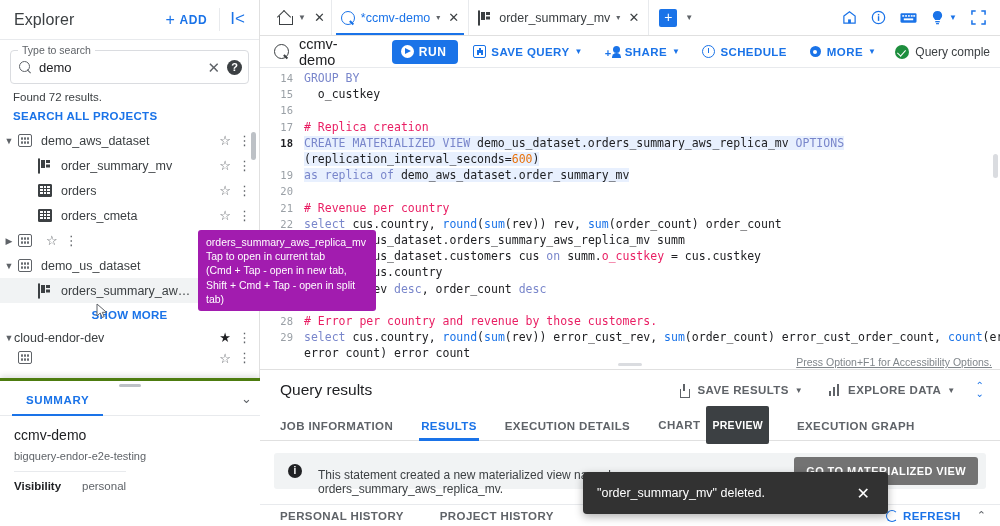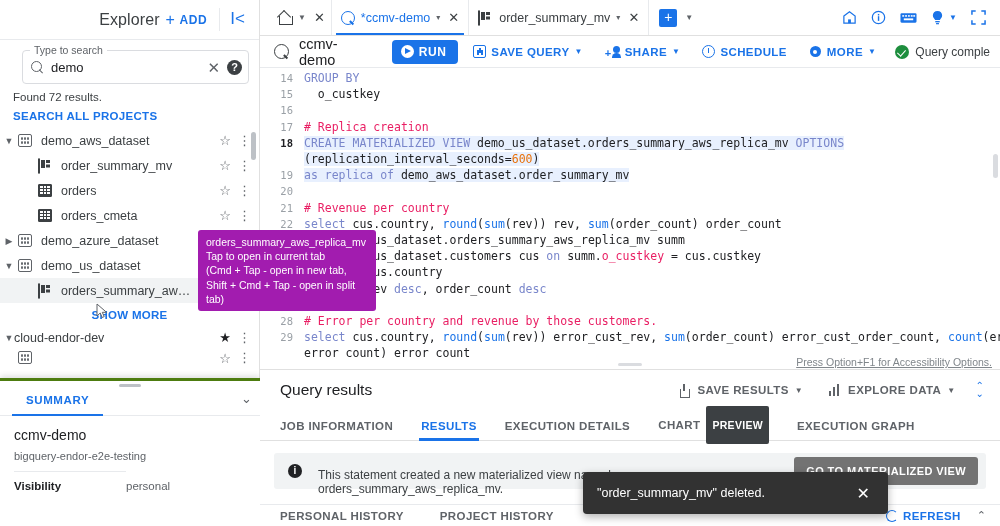--- a/index.html
+++ b/index.html
@@ -19,34 +19,34 @@
     background: #fff;
     border-right: 1px solid #e0e0e0;
     position: relative;
     flex: 0 0 260px;
   }
   .exp-header {
     height: 40px; display: flex; align-items: center;
     padding: 0 6px 0 14px;
     border-bottom: 1px solid #e8eaed;
   }
-  .exp-title { font-size: 16px; color: #3c4043; flex: 1; letter-spacing: .1px; text-align: right; }
+  .exp-title { font-size: 16px; color: #3c4043; flex: 1; letter-spacing: .1px; }
   .add-btn {
     display: flex; align-items: center; gap: 4px;
     color: #1a73e8; font-size: 12px; font-weight: bold;
     letter-spacing: .6px; padding: 4px 6px; cursor: pointer;
   }
   .add-btn .plus { font-size: 16px; font-weight: 400; line-height: 1; }
   .collapse-btn {
     color: #1a73e8; font-size: 17px; padding: 2px 8px 2px 10px; cursor: pointer;
     border-left: 1px solid #e8eaed; margin-left: 6px; line-height: 1.1;
   }
 
   
-  .search-wrap { padding: 10px 10px 0 22px; }
+  .search-wrap { padding: 10px 10px 0 10px; }
   .search-box {
     position: relative; height: 34px;
     border: 1px solid #dadce0; border-radius: 4px;
     display: flex; align-items: center; padding: 0 6px 0 8px;
   }
   .search-legend {
     position: absolute; top: -7px; left: 7px; background: #fff;
     padding: 0 4px; font-size: 10.5px; color: #5f6368;
   }
   .mag { width: 13px; height: 13px; position: relative; flex: 0 0 13px; margin-right: 7px;}
@@ -142,21 +142,21 @@
     height: 35px; line-height: 38px; border-bottom: 2.5px solid #1a73e8;
     padding: 0 14px; cursor: pointer;
   }
   .sum-chevron { margin-left: auto; color: #5f6368; font-size: 13px; cursor: pointer; }
   .sum-body { padding: 11px 14px 0 14px; }
   .sum-title { font-size: 14px; color: #202124; }
   .sum-sub { font-size: 11px; color: #5f6368; padding-top: 7px; }
   .sum-divider { height: 1px; background: #e8eaed; margin: 9px 0 0 0; width: 112px; }
   .sum-row { display: flex; padding-top: 8px; font-size: 11.5px; }
   .sum-key { font-weight: bold; color: #202124; width: 68px; }
-  .sum-val { color: #5f6368; margin-left: 44px; }
+  .sum-val { color: #5f6368; }
 
   
   .main { flex: 1; display: flex; flex-direction: column; position: relative; min-width: 0; background: #fff; }
 
   
   .tabstrip {
     height: 36px; display: flex; align-items: stretch;
     border-bottom: 1px solid #e0e0e0; padding-left: 8px; background: #fff;
   }
   .tab {
@@ -511,21 +511,20 @@
             <span class="ticon">
               <span class="ic-dataset">
                 <i></i>
                 <i></i>
                 <i></i>
                 <i></i>
                 <i></i>
                 <i></i>
               </span>
             </span>
-            <span class="lbl">demo_azure_dataset</span>
             <span class="star">☆</span>
             <span class="kebab">
               <span>⋮</span>
             </span>
           </div>
           <div class="tree-row">
             <span class="caret" style="margin-left:0px">▼</span>
             <span class="ticon">
               <span class="ic-dataset">
                 <i></i>

